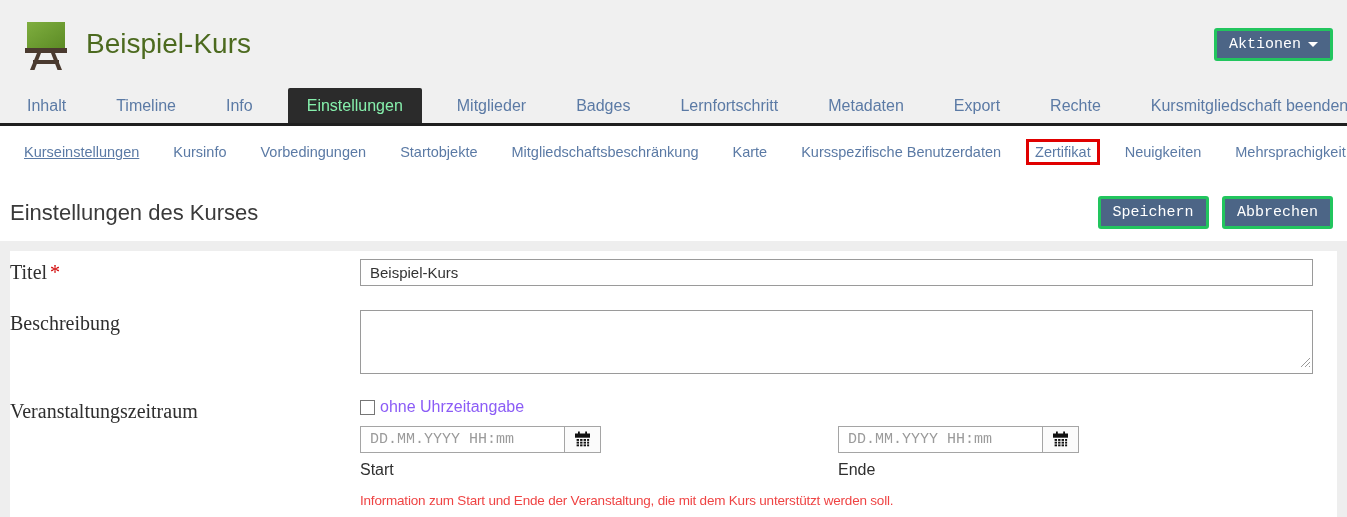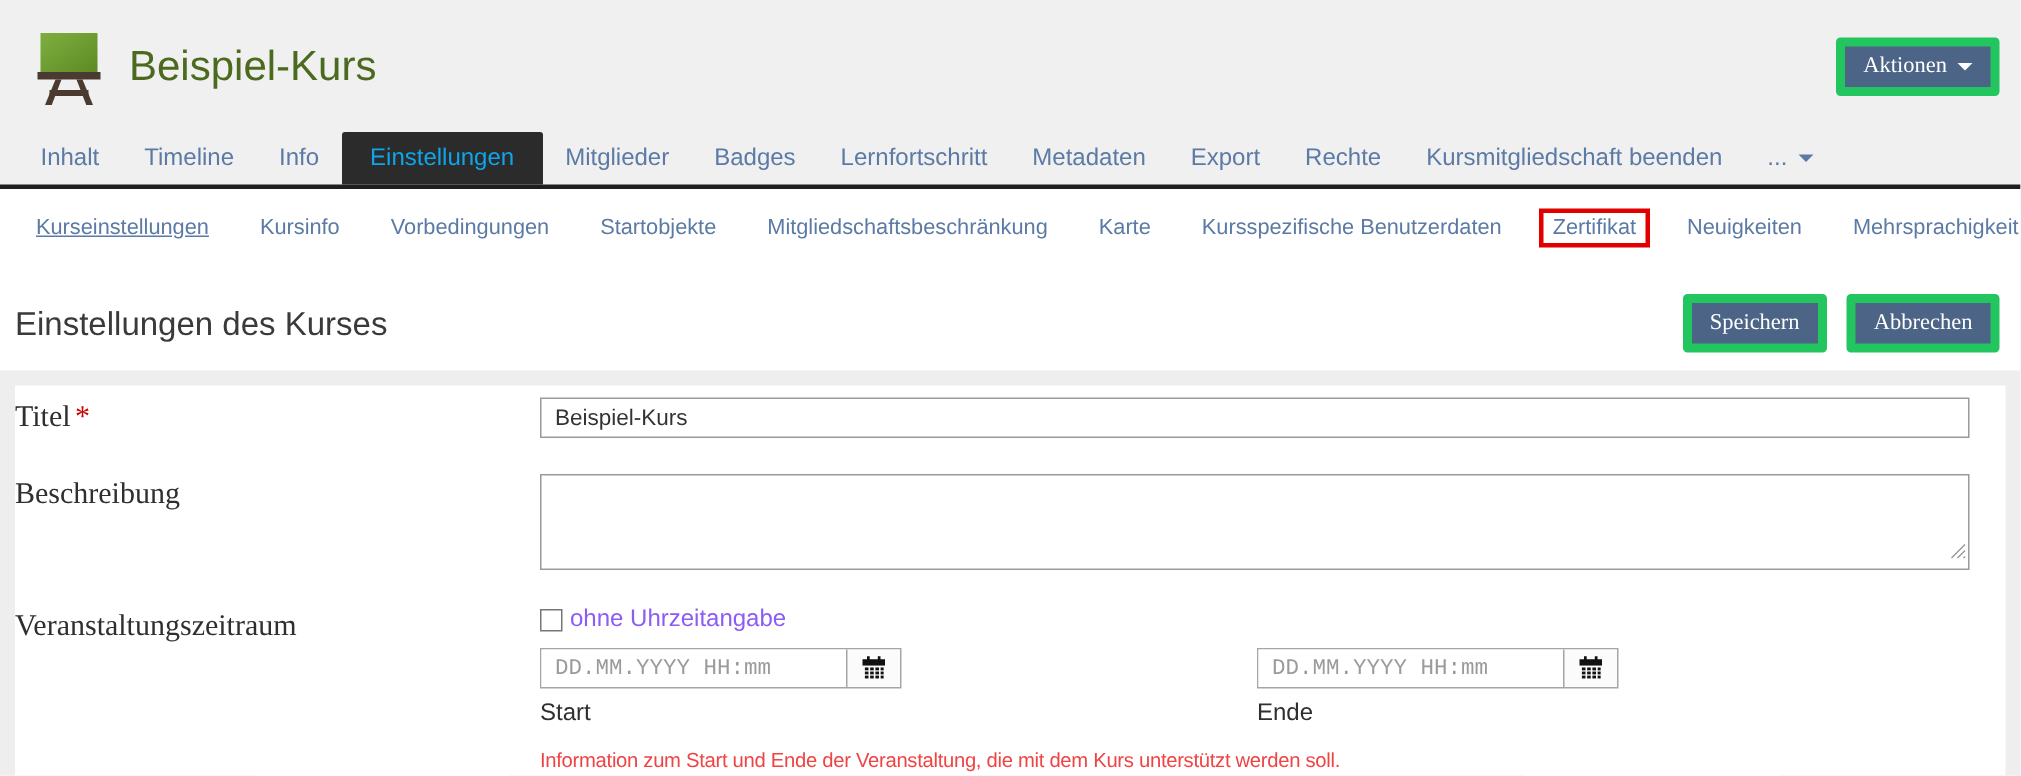--- a/index.html
+++ b/index.html
@@ -3,30 +3,30 @@
 <meta charset="utf-8">
 <style>
   * { margin:0; padding:0; box-sizing:border-box; }
   html,body { width:1347px; height:517px; overflow:hidden; }
   body { font-family:"Liberation Sans","DejaVu Sans",sans-serif; background:#fff; color:#333; }
 
   
   .topbar { height:88px; background:#f0f0f0; display:flex; align-items:center; padding:0 14px 0 22px; }
   .course-icon { width:48px; height:52px; margin-top:4px; flex:0 0 auto; }
   .course-title { font-size:28px; font-weight:400; color:#4c6a1f; margin-left:16px; flex:1 1 auto; }
-  .btn { display:inline-flex; align-items:center; background:#4c6586; color:#fff; border:6px solid #22c55e;
-         border-radius:3px; font-size:15px; padding:5px 12px; cursor:pointer; font-family:Liberation Serif, serif; }
+  .btn { display:inline-flex; align-items:center; background:#4c6586; color:#fff; border:3px solid #22c55e;
+         border-radius:3px; font-size:15px; padding:5px 12px; cursor:pointer; font-family:Liberation Mono, monospace; }
   .caret { display:inline-block; width:0; height:0; border-left:5px solid transparent;
            border-right:5px solid transparent; border-top:5px solid #fff; margin-left:7px; }
 
   
-  .tabs { height:38px; background:#f0f0f0; border-bottom:3px solid #1f1f1f; display:flex; align-items:flex-end; padding-left:12px; }
+  .tabs { height:38px; background:#f0f0f0; border-bottom:3px solid #1f1f1f; display:flex; align-items:flex-end; padding-left:12px;gap:20px; }
   .tab { display:inline-flex; align-items:center; height:35px; padding:0 15px; font-size:16px;
          color:#5b7aa5; text-decoration:none; white-space:nowrap; }
-  .tab.active { background:#2b2b2b; color:#0ea5e9; padding:0 19px; border-radius:2px 2px 0 0; }
+  .tab.active { background:#2b2b2b; color:#86efac; padding:0 19px; border-radius:2px 2px 0 0; }
 
   
   .subtabs { background:#fff; padding:13px 0 13px 24px; display:flex; align-items:center; }
   .subtab { font-size:14.5px; color:#5b7aa5; text-decoration:none; margin-right:34px; white-space:nowrap; }
   .subtab.active { text-decoration:underline; }
   .subtab.highlight { border:3px solid #e00000; padding:2px 6px; margin-left:-9px; margin-right:25px; }
 
   
   .content-head { background:#fff; display:flex; align-items:center; padding:18px 14px 12px 10px; }
   .page-heading { font-size:22px; font-weight:400; color:#3a3a3a; flex:1 1 auto; }

